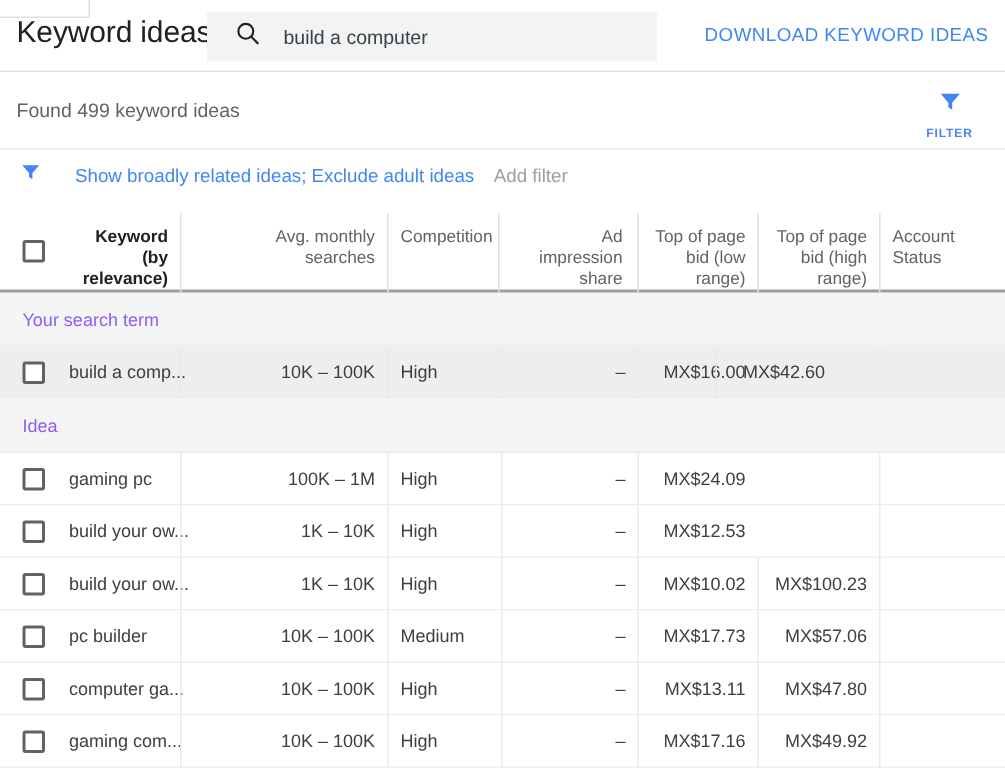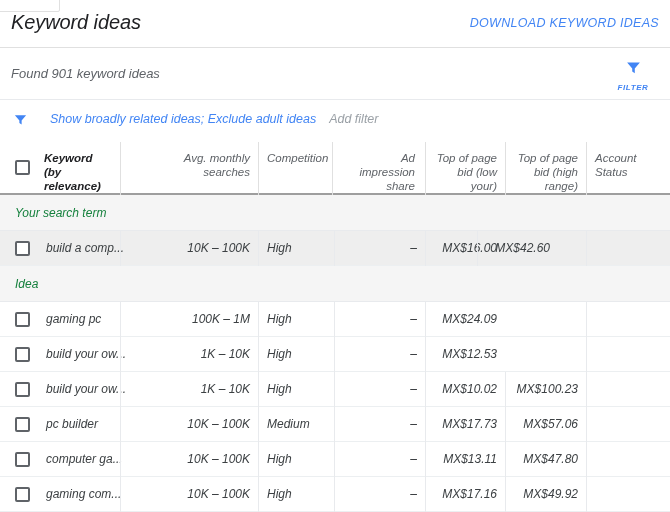--- a/index.html
+++ b/index.html
@@ -2,21 +2,21 @@
 <html><head>
 <meta charset="utf-8">
 <style>
   * { box-sizing: border-box; margin: 0; padding: 0; }
   html, body {
     width: 670px; height: 512px;
     background: #fff;
     font-family: "Liberation Sans", sans-serif;
     overflow: hidden;
   }
-  .page { position: relative; width: 670px; height: 512px; font-style: italic; }
+  .page { position: relative; width: 670px; height: 512px; }
 
   
   .corner-stub {
     position: absolute; left: -14px; top: -12px;
     width: 74px; height: 24px;
     background: #fff;
     border: 1px solid #e0e0e0;
     border-radius: 2px;
   }
 
@@ -62,22 +62,22 @@
   }
   .filter-btn .funnel { display: block; margin: 0 auto; }
   .filter-btn .flabel {
     display: block; margin-top: 3px;
     font-size: 8px; color: #4285f4;
     letter-spacing: 0.6px; font-weight: bold;
   }
 
   
   .chips {
-    position: absolute; left: 0; top: 112px; width: 670px; height: 42px;
-    display: flex; align-items: flex-start;
+    position: absolute; left: 0; top: 96px; width: 670px; height: 42px;
+    display: flex; align-items: center;
   }
   .chips .funnel-sm { margin-left: 13px; display: block; }
   .chip-active {
     margin-left: 22px; font-size: 12.5px; color: #4285f4; cursor: pointer;
   }
   .chip-add {
     margin-left: 13px; font-size: 12.5px; color: #9aa0a6; cursor: pointer;
   }
 
   
@@ -108,21 +108,21 @@
     border: 2px solid #5f6368; border-radius: 2px;
     background: #fff; display: block; cursor: pointer;
   }
 
   .grouprow {
     height: 36px; background: #f5f5f5;
     border-bottom: 1px solid #e8eaed;
     display: flex; align-items: center;
   }
   .grouprow span {
-    margin-left: 15px; font-size: 12px; color: #15803d;
+    margin-left: 15px; font-size: 12px; color: #8b5cf6;
   }
 
   .row {
     position: relative; height: 35px;
     border-bottom: 1px solid #eceff1;
     background: #fff;
   }
   .row.shaded { background: #eeeeee; }
   .row .cell {
     position: absolute; top: 0; height: 35px;
@@ -141,26 +141,35 @@
 </head>
 <body>
 
 <div class="page">
 
   <div class="corner-stub"></div>
 
   <div class="header">
     <div class="title">Keyword ideas</div>
 
+    <div class="searchbox">
+      <span class="search-icon">
+        <svg width="18" height="18" viewBox="0 0 24 24">
+          <circle cx="10.5" cy="10.5" r="6.6" fill="none" stroke="#202124" stroke-width="1.9"></circle>
+          <line x1="15.4" y1="15.4" x2="21" y2="21" stroke="#202124" stroke-width="1.9" stroke-linecap="round"></line>
+        </svg>
+      </span>
+      <span class="search-value" title="Search">build a computer</span>
+    </div>
 
     <div class="download-link">DOWNLOAD KEYWORD IDEAS</div>
   </div>
 
   <div class="foundbar">
-    <div class="found-text">Found 901 keyword ideas</div>
+    <div class="found-text">Found 499 keyword ideas</div>
 
     <div class="filter-btn">
       <span class="funnel">
         <svg width="17" height="17" viewBox="0 0 24 24">
           <path d="M3 5h18l-7.2 8.4V20l-3.6-2.4v-4.2z" fill="#4285f4"></path>
         </svg>
       </span>
       <span class="flabel">FILTER</span>
     </div>
   </div>
@@ -174,25 +183,25 @@
     <span class="chip-active">Show broadly related ideas; Exclude adult ideas</span>
     <span class="chip-add">Add filter</span>
   </div>
 
   <div class="table">
 
     <div class="thead">
       <span class="hdr-check">
         <span class="chk"></span>
       </span>
-      <div class="cell first kw" style="left:0px;   width:120px; padding-left:44px;">Keyword (by relevance)</div>
+      <div class="cell first kw" style="left:0px;   width:120px; padding-left:44px;text-align:right;">Keyword (by relevance)</div>
       <div class="cell num" style="left:120px; width:138px;padding-left:44px;">Avg. monthly searches</div>
       <div class="cell lft" style="left:258px; width:76px;">Competition</div>
       <div class="cell num" style="left:332px; width:91px;padding-left:20px;">Ad impression share</div>
-      <div class="cell num" style="left:425px; width:80px;">Top of page bid (low your)</div>
+      <div class="cell num" style="left:425px; width:80px;">Top of page bid (low range)</div>
       <div class="cell num" style="left:505px; width:81px;">Top of page bid (high range)</div>
       <div class="cell lft" style="left:586px; width:84px;">Account Status</div>
     </div>
 
     <div class="grouprow">
       <span>Your search term</span>
     </div>
 
     <div class="row shaded">
       <span class="rowchk">

